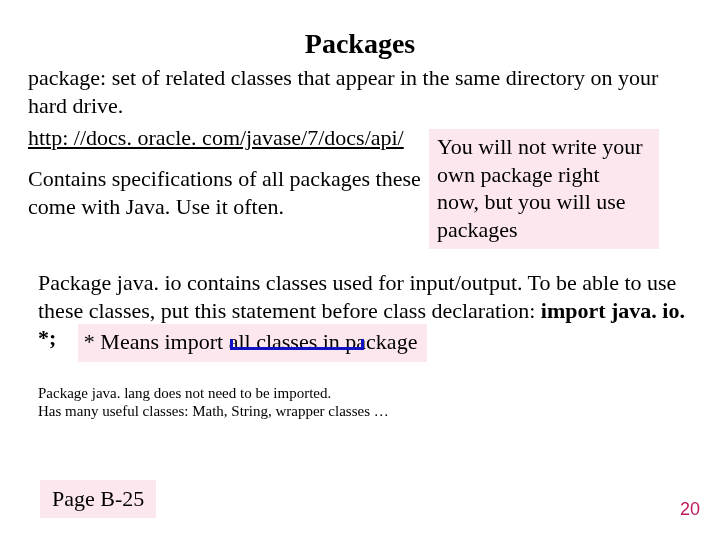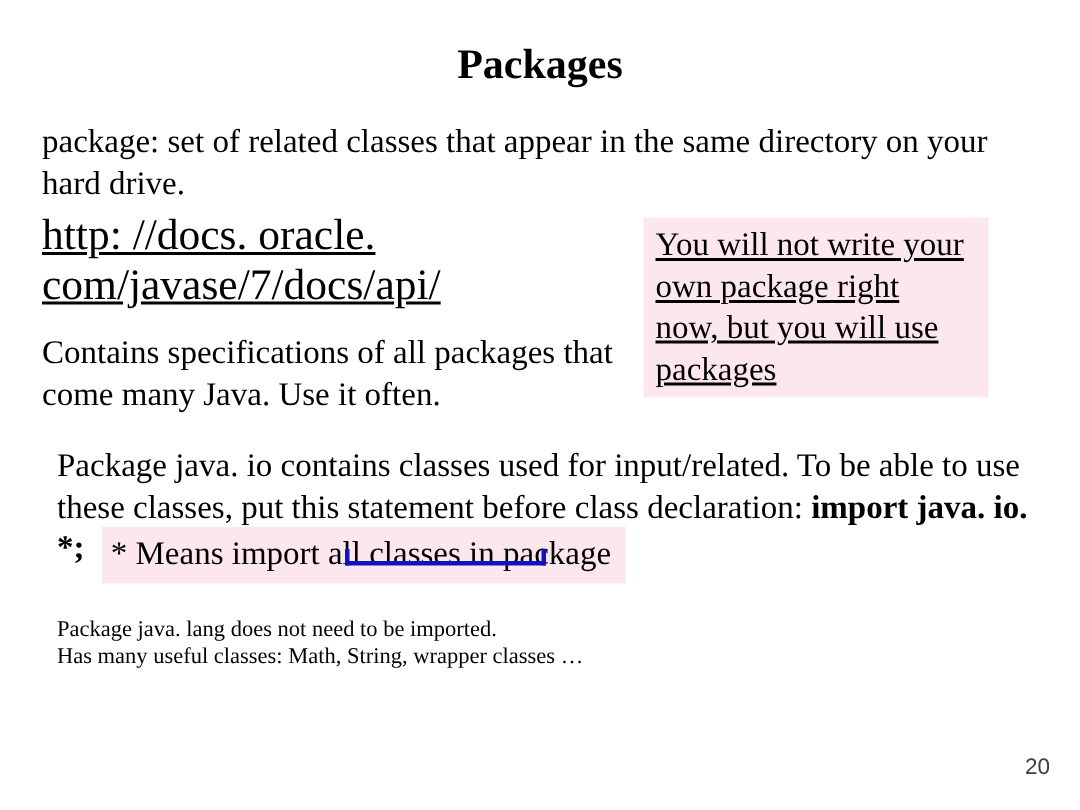--- a/index.html
+++ b/index.html
@@ -5,73 +5,73 @@
 html,body{margin:0;padding:0}
 body{
   width:720px;height:540px;
   background:#fff;
   font-family:"Times New Roman",Times,serif;
   color:#000;
   position:relative;
   box-sizing:border-box;
 }
 .slide{position:relative;width:100%;height:100%;padding:20px 28px 0 28px;box-sizing:border-box}
-.title{font-size:28px;font-weight:700;text-align:center;margin:8px 0 20px}
+.title{font-size:28px;font-weight:700;text-align:center;margin:8px 0 4px}
 .def{font-size:22px;line-height:1.25;margin:0 0 4px}
 .row{display:block;margin-top:6px}
 .left-col{display:inline-block;vertical-align:top;width:395px}
-.link{font-size:29px;text-decoration:underline;color:#000;display:inline-block;margin-bottom:10px}
+.link{font-size:22px;text-decoration:underline;color:#000;display:inline-block;margin-bottom:10px}
 .spec{font-size:22px;line-height:1.25;margin-top:4px}
 .right-box{
   display:inline-block;vertical-align:top;width:230px;
   background:#fde7ef;font-size:22px;line-height:1.25;
   padding:4px 16px 6px 8px;margin-left:6px;margin-top:4px;
   box-sizing:border-box;
-  text-decoration:underline;
 }
 .para{font-size:22px;line-height:1.25;margin:20px 0 0 10px;position:relative}
 .import-box{
   display:inline-block;background:#fde7ef;font-size:22px;line-height:1.25;
-  padding:4px 10px 6px 6px;margin-left:6px;vertical-align:top;
+  padding:4px 10px 6px 6px;margin-left:16px;vertical-align:top;
 }
 .underline-mark{
   position:absolute;border:3px solid #1212c5;border-top:none;height:8px;
 }
 .lang-para{font-size:15px;line-height:1.25;margin:22px 0 0 10px}
 .page-ref{
   position:absolute;left:40px;bottom:22px;
   background:#fde7ef;font-size:22px;padding:6px 12px;
 }
 .page-num{
   position:absolute;right:20px;bottom:20px;
-  font-family:Arial,Helvetica,sans-serif;font-size:15px;color:#404040;
+  font-family:Arial,Helvetica,sans-serif;font-size:18px;color:#be185d;
 }
 </style>
 </head>
 <body>
 
 <div class="slide">
 
   <div class="title">Packages</div>
 
   <div class="def">
     <span style="">package</span><span>: set of related classes that appear in the same directory on your hard drive.</span>
   </div>
 
   <div class="row">
     <div class="left-col">
       <span class="link">http: //docs. oracle. com/javase/7/docs/api/</span>
-      <div class="spec">Contains specifications of all packages that come many Java. Use it often.</div>
+      <div class="spec">Contains specifications of all packages these come with Java. Use it often.</div>
     </div><div class="right-box">You will not write your own package right now, but you will use packages</div>
   </div>
 
   <div class="para">
-    <span>Package java. io contains classes used for input/related. To be able to use these classes, put this statement before class declaration:  </span><b>import java. io. *;</b>
+    <span>Package java. io contains classes used for input/output. To be able to use these classes, put this statement before class declaration:  </span><b>import java. io. *;</b>
     <span class="import-box">* Means import all classes in package</span>
     <div class="underline-mark" style="left:192px;top:70px;width:128px"></div>
   </div>
 
   <div class="lang-para" style="white-space:pre-line">Package java. lang does not need to be imported.
 Has many useful classes: Math, String, wrapper classes …</div>
 
+  <div class="page-ref">Page B-25</div>
   <div class="page-num">20</div>
 
 </div>
 
 </body></html>

